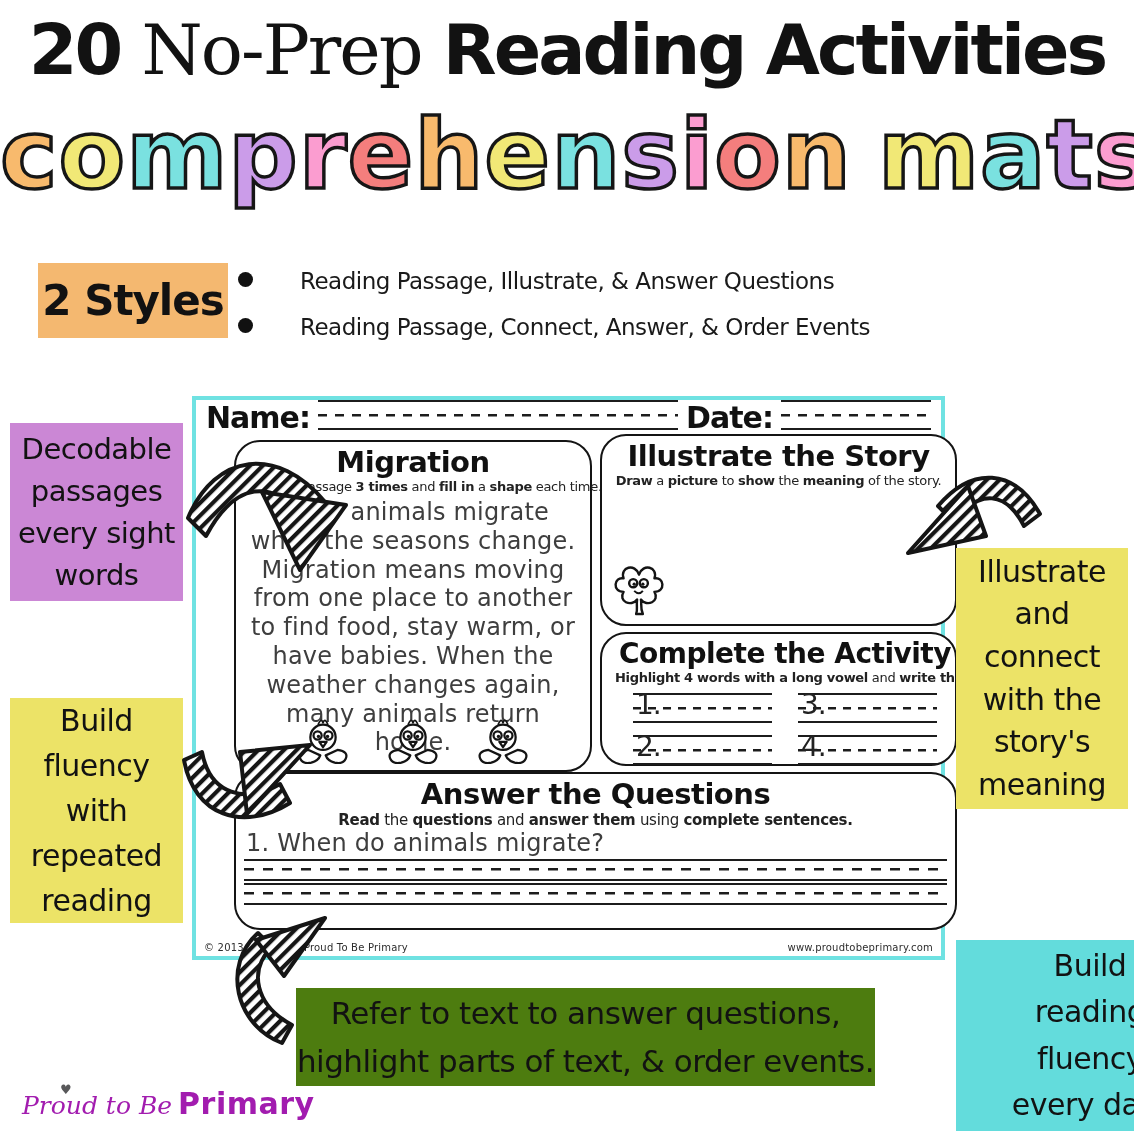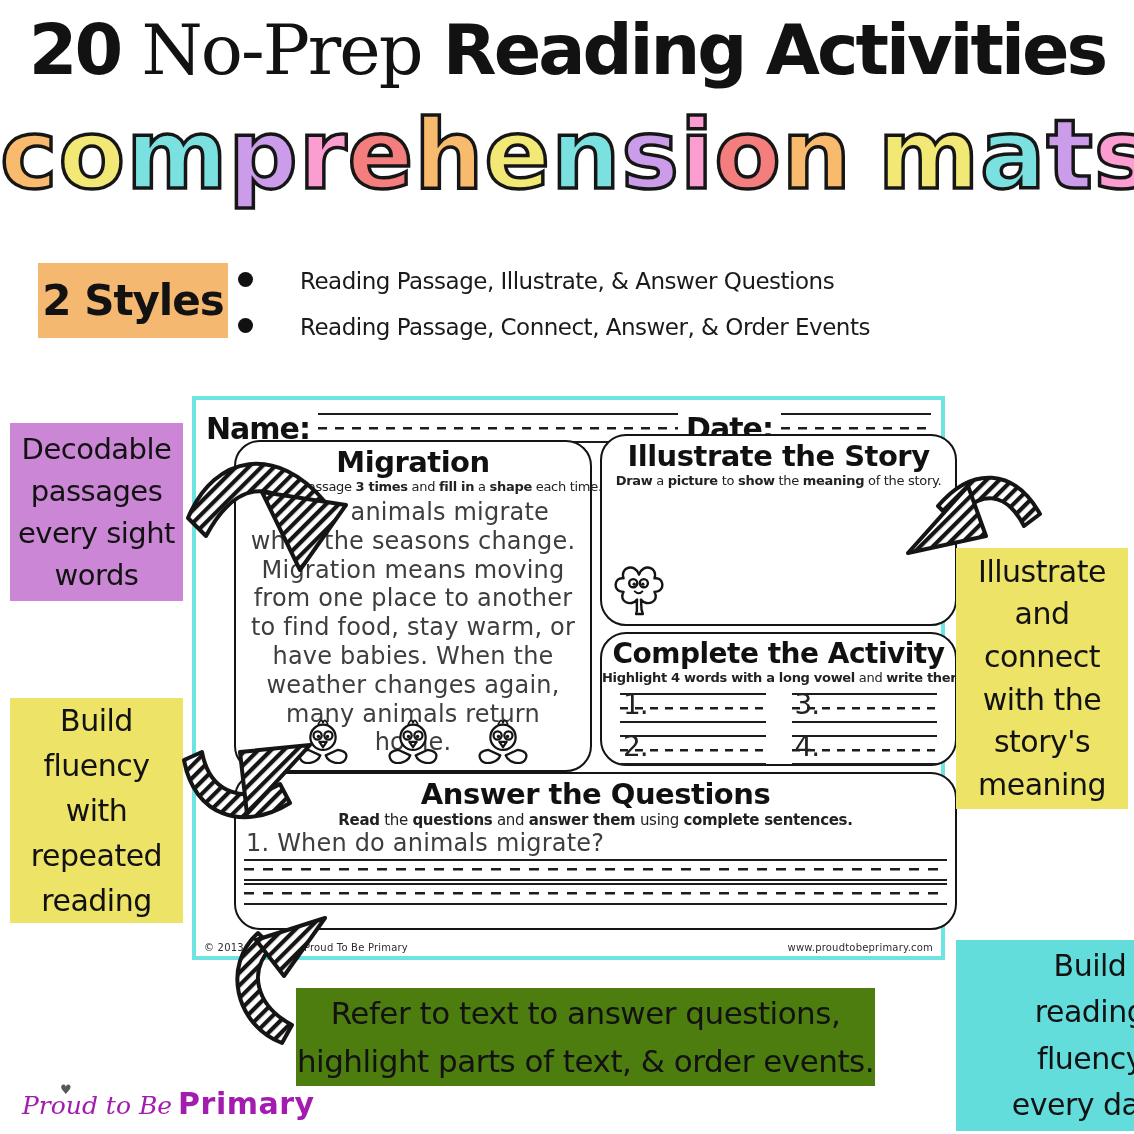--- a/index.html
+++ b/index.html
@@ -21,41 +21,41 @@
                font-size:42px;font-weight:800;letter-spacing:-1px;color:#121212;}
   .bullet-list{position:absolute;left:238px;top:258px;margin:0;padding:0;list-style:none;}
   .bullet-item{position:relative;padding-left:62px;font-size:23px;letter-spacing:-0.5px;
                line-height:46px;white-space:nowrap;color:#1a1a1a;}
   .bullet-dot{position:absolute;left:0;top:14px;width:15px;height:15px;border-radius:50%;background:#111;}
 
   
   .worksheet{position:absolute;left:192px;top:396px;width:753px;height:564px;background:#fff;
              border:4px solid #6fe2e2;box-sizing:border-box;}
   .ws-inner{position:absolute;inset:0;}
-  .ws-name-row{position:absolute;left:10px;right:10px;top:0;height:36px;display:flex;align-items:center;gap:8px;margin-top:10px;}
+  .ws-name-row{position:absolute;left:10px;right:10px;top:0;height:36px;display:flex;align-items:flex-start;gap:8px;}
   .ws-label{font-size:30px;font-weight:800;letter-spacing:-1px;white-space:nowrap;}
   .hw-line{height:30px;border-top:2.5px solid #1c1c1c;border-bottom:2.5px solid #1c1c1c;box-sizing:border-box;
            background-image:repeating-linear-gradient(to right,#1c1c1c 0 9px,transparent 9px 17px);
            background-size:100% 2.5px;background-position:left center;background-repeat:no-repeat;}
   .nl{flex:2.4;} .dl{flex:1;}
 
   .ws-box{position:absolute;border:2.5px solid #141414;border-radius:26px;background:#fff;box-sizing:border-box;margin-left:28px;}
   .box-title{text-align:center;font-size:29px;font-weight:800;letter-spacing:-0.5px;margin-top:3px;}
   .box-sub{text-align:center;font-size:13px;letter-spacing:-0.3px;white-space:nowrap;color:#222;}
   .box-sub b{font-weight:700;}
 
   #passage-box{left:10px;top:40px;width:358px;height:332px;}
   .passage-text{margin-top:4px;padding:0 8px;text-align:center;font-size:24px;line-height:1.2;
                 letter-spacing:0.2px;color:#3e3e3e;}
   .bird-row{position:absolute;left:0;right:0;bottom:6px;display:flex;justify-content:center;gap:34px;}
 
   #illustrate-box{left:376px;top:34px;width:357px;height:192px;}
   #shamrock{position:absolute;left:10px;bottom:5px;}
 
-  #activity-box{left:376px;top:232px;width:357px;height:134px;}
+  #activity-box{left:376px;top:232px;width:357px;height:134px;padding-left:13px;}
   .num-grid{display:grid;grid-template-columns:1fr 1fr;column-gap:26px;row-gap:12px;padding:8px 18px 0 18px;}
   .num-line{position:relative;height:30px;border-top:2.5px solid #1c1c1c;border-bottom:2.5px solid #1c1c1c;
             box-sizing:border-box;
             background-image:repeating-linear-gradient(to right,#1c1c1c 0 8px,transparent 8px 15px);
             background-size:100% 2.5px;background-position:left center;background-repeat:no-repeat;}
   .num-line .num{position:absolute;left:3px;top:-7px;font-size:28px;color:#222;letter-spacing:-1px;}
 
   #answer-box{left:10px;top:372px;width:723px;height:158px;}
   #answer-box .box-sub{font-size:15px;}
   .q-text{padding:1px 10px 0 10px;font-size:24px;color:#3e3e3e;letter-spacing:0.2px;line-height:1.15;}

